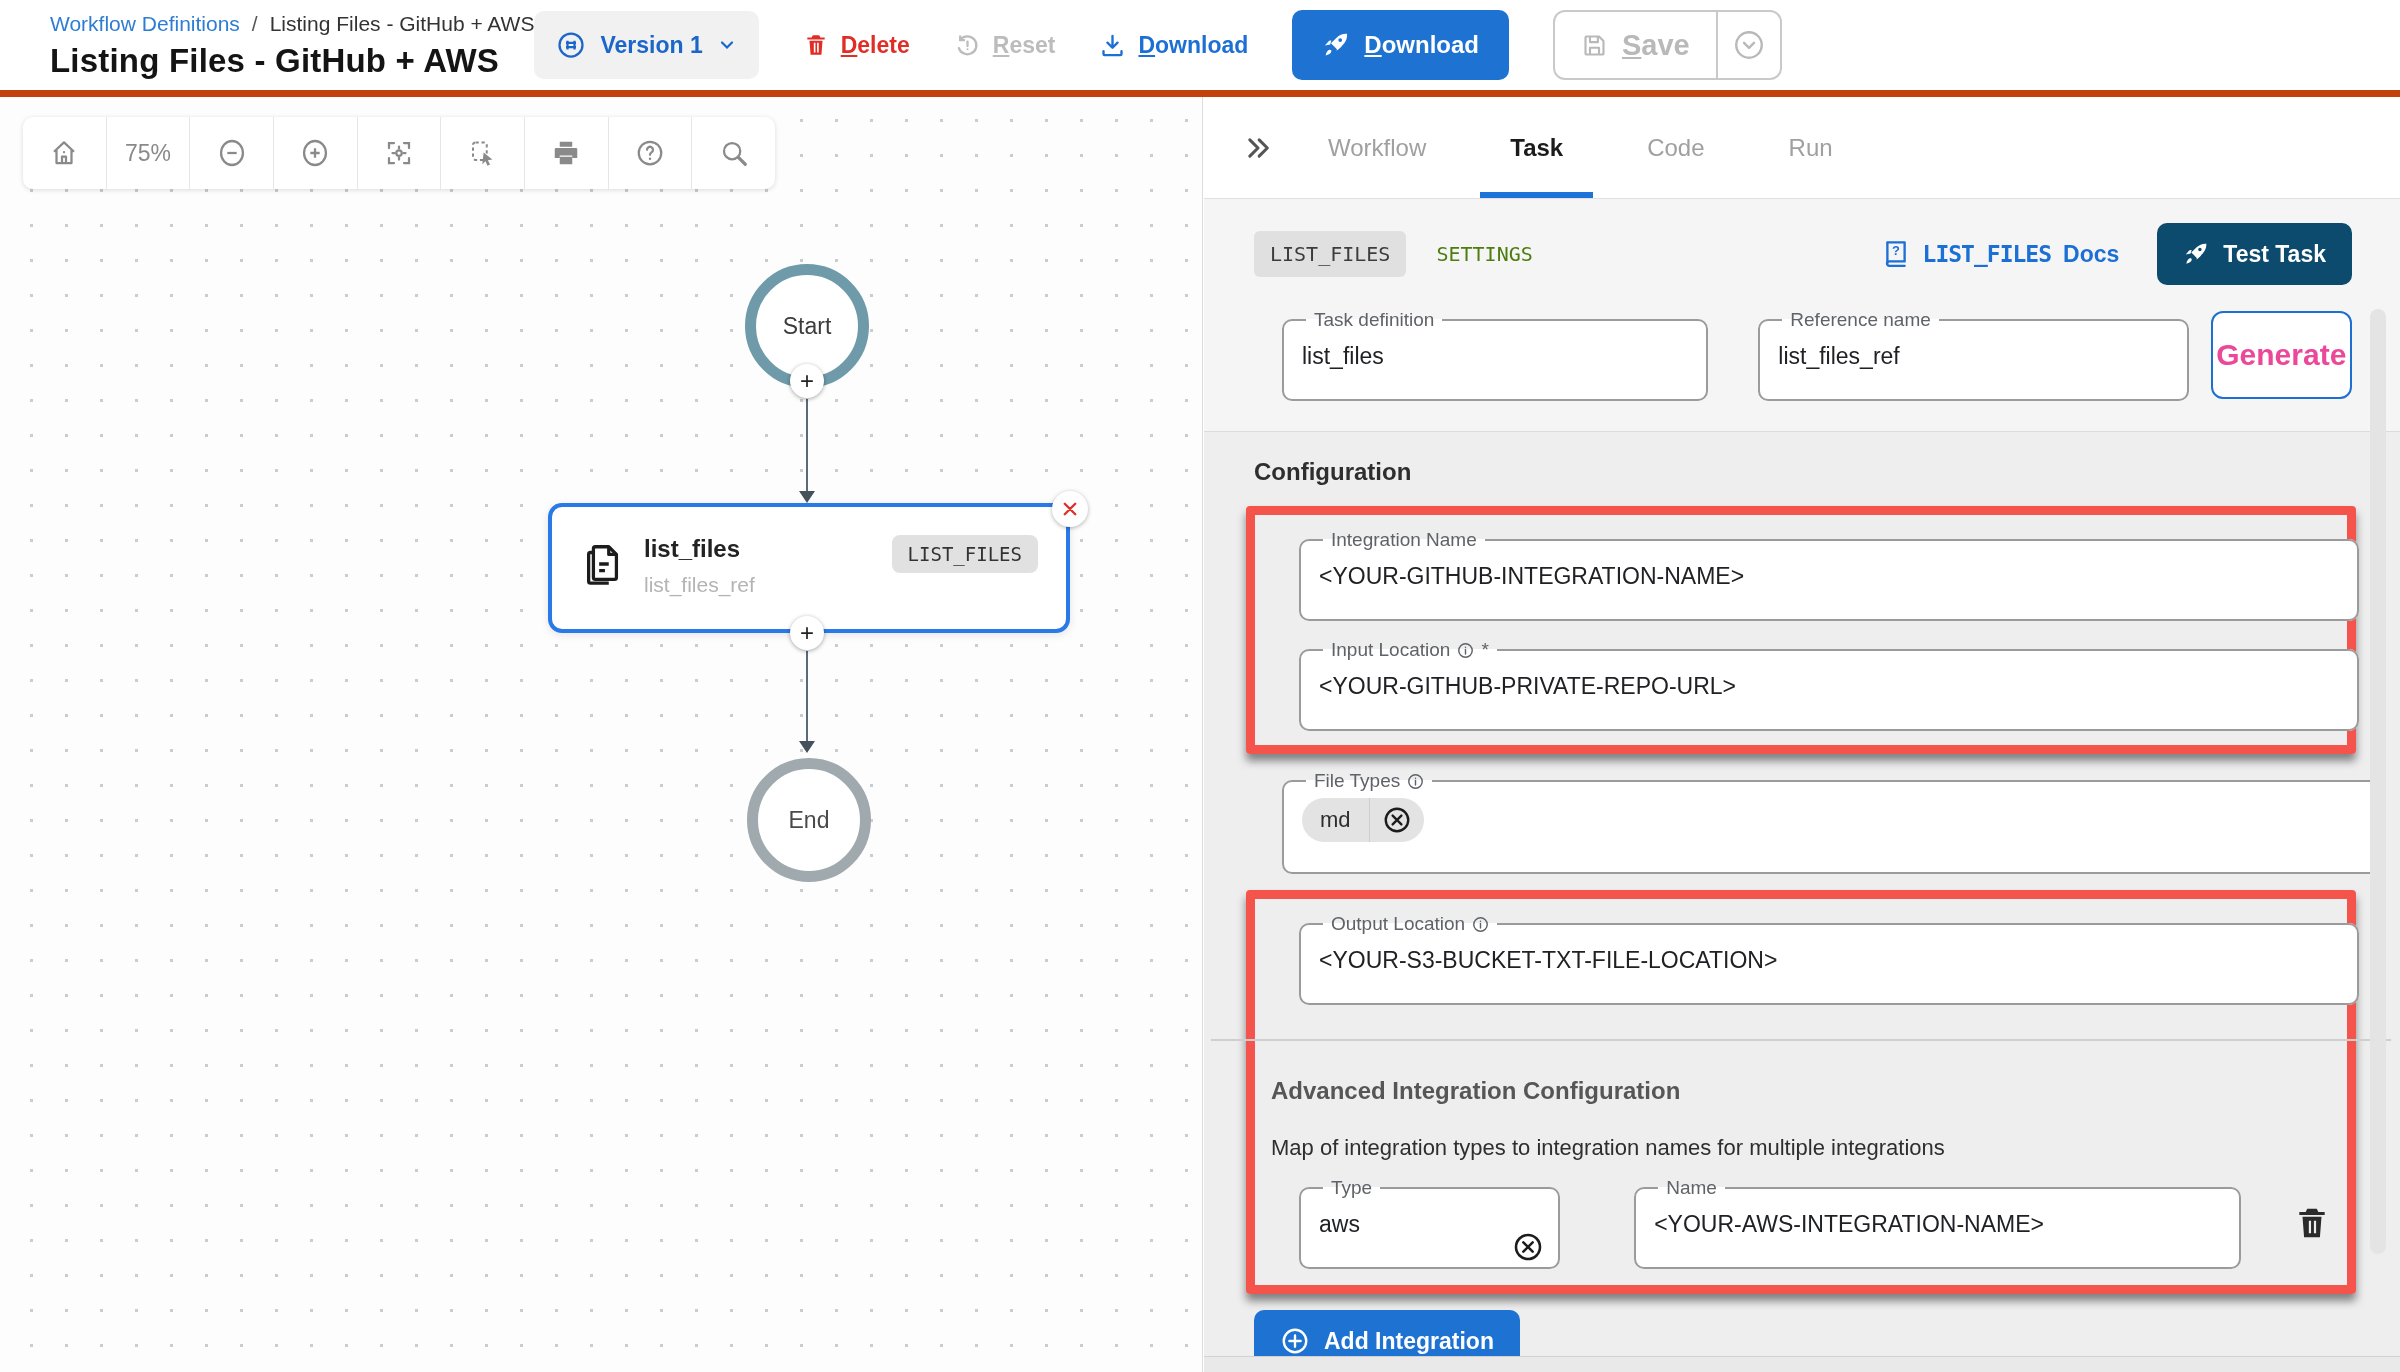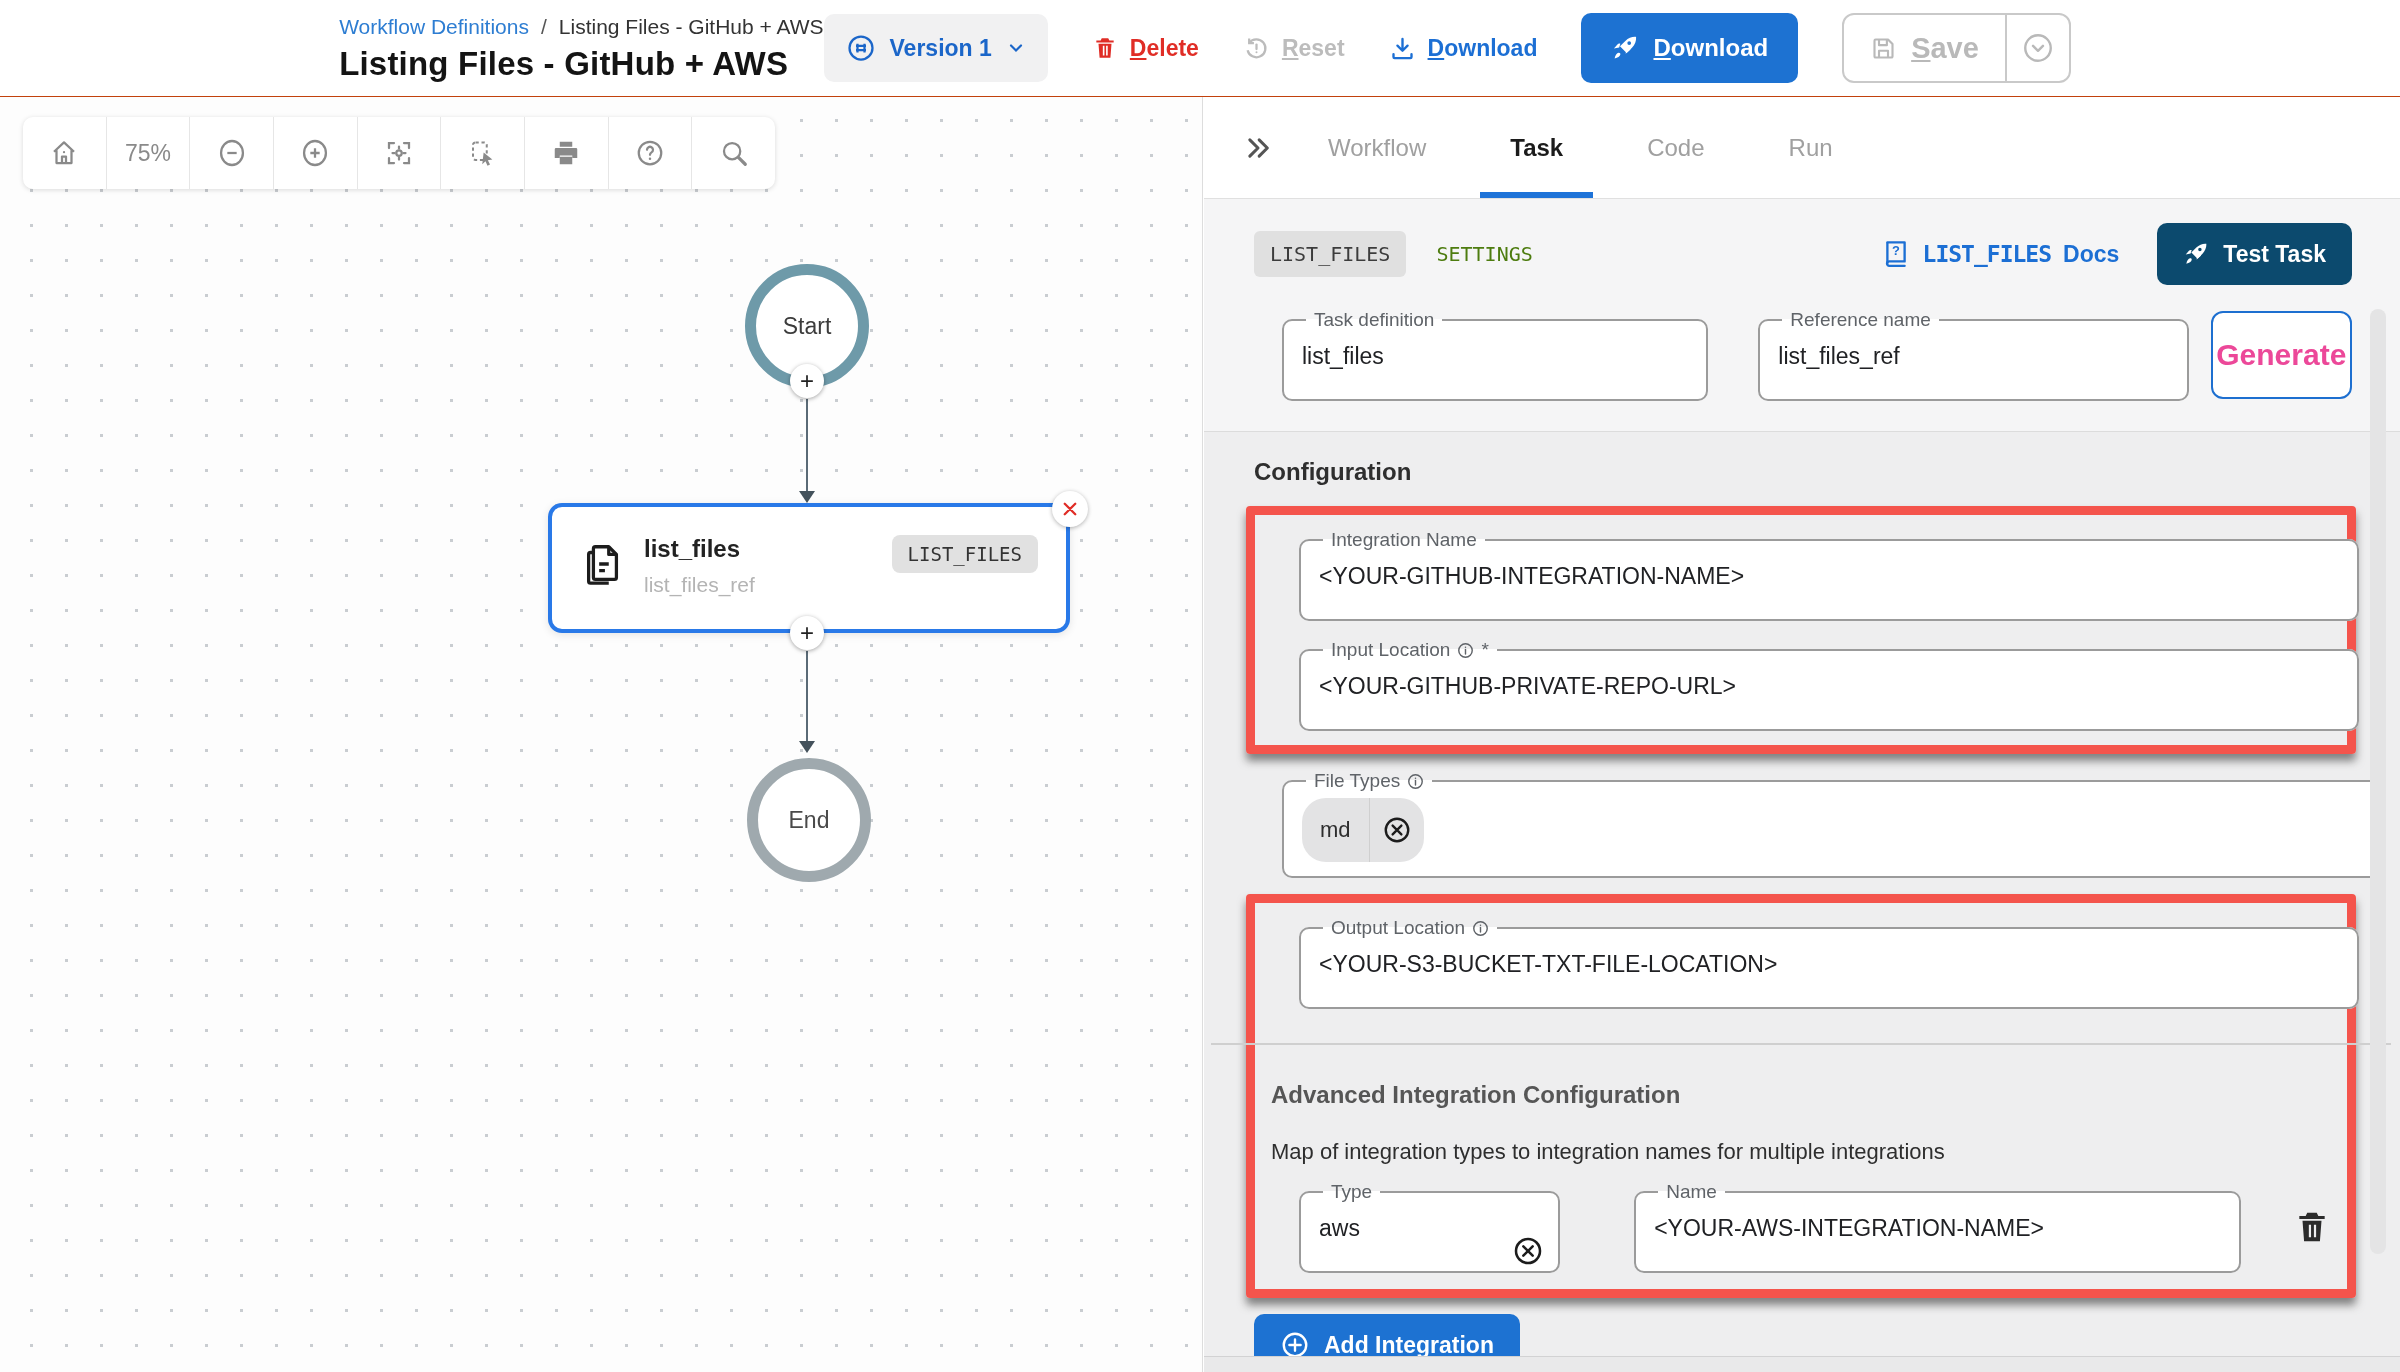--- a/index.html
+++ b/index.html
@@ -9,22 +9,22 @@
     background: #ffffff;
     position: relative;
     overflow: hidden;
     color: #222;
   }
   svg { display: block; }
 
   
   .app-header {
     position: absolute; top: 0; left: 0; width: 2400px; height: 97px;
-    background: #fff; border-bottom: 1px solid #c2410c;
-    display: flex; justify-content: center; align-items: center;
+    background: #fff; border-bottom: 7px solid #c2410c;
+    display: flex; justify-content: flex-start; align-items: center;
     padding: 0 40px 0 50px; z-index: 30;
   }
   .hdr-left { display: flex; flex-direction: column; gap: 6px; padding-top: 2px; }
   .breadcrumb { font-size: 21px; display: flex; gap: 12px; align-items: baseline; }
   .breadcrumb .bc-link { color: #2d7dd2; cursor: pointer; }
   .breadcrumb .bc-sep { color: #555; }
   .breadcrumb .bc-cur { color: #333; }
   .page-title { font-size: 33px; font-weight: bold; color: #141414; letter-spacing: .2px; }
 
   .hdr-right { display: flex; align-items: center; gap: 44px; }
@@ -169,21 +169,21 @@
     position: relative; z-index: 0;
     border: 9px solid #f4544c; border-radius: 4px;
     box-shadow: 0 7px 9px rgba(40,40,40,.55);
     margin: 0 -4px 0 -8px; padding: 14px 16px;
   }
   .redbox-1 { margin-bottom: 16px; }
   .redbox-2 { margin-top: 16px; padding-bottom: 16px; }
   .f-wide { width: 100%; margin-bottom: 0; }
   .gap18 { height: 18px; }
 
-  .chip { display: inline-flex; align-items: center; height: 64px; background: #e3e3e4; border-radius: 24px; overflow: hidden; margin-top: 2px; }
+  .chip { display: inline-flex; align-items: center; height: 44px; background: #e3e3e4; border-radius: 24px; overflow: hidden; margin-top: 2px; }
   .chip-text { padding: 0 18px; font-size: 22px; color: #2e2e2e; }
   .chip-div { width: 1px; align-self: stretch; background: #cfcfcf; }
   .chip-x { padding: 0 12px; display: flex; align-items: center; cursor: pointer; }
 
   .hr-cross { position: relative; z-index: -1; border: none; border-top: 2px solid #cfcfcf; margin: 34px -60px 0 -60px; }
   .adv-heading { font-size: 24px; font-weight: bold; color: #565656; margin-top: 36px; }
   .adv-desc { font-size: 22px; color: #2e2e2e; margin-top: 30px; }
 
   .typename-row { display: flex; align-items: center; gap: 46px; margin-top: 16px; }
   .f-type { width: 280px; }

